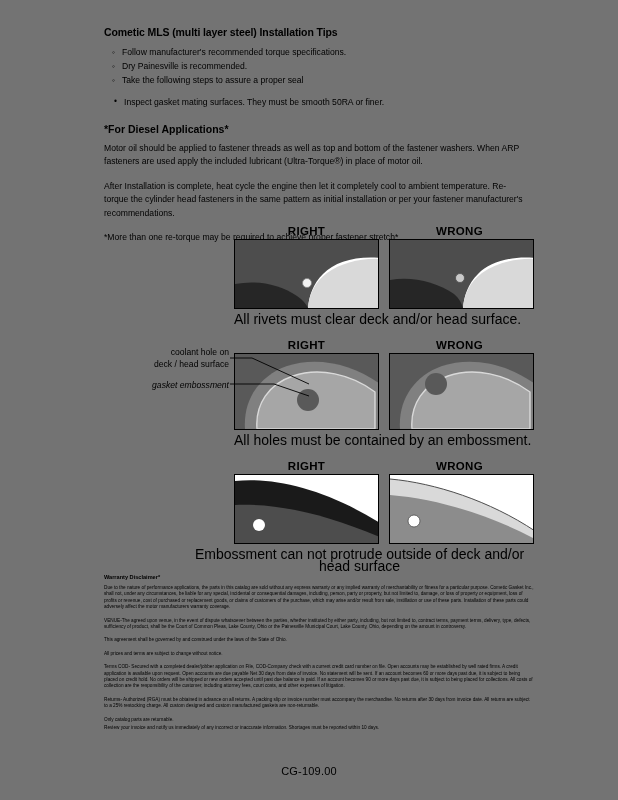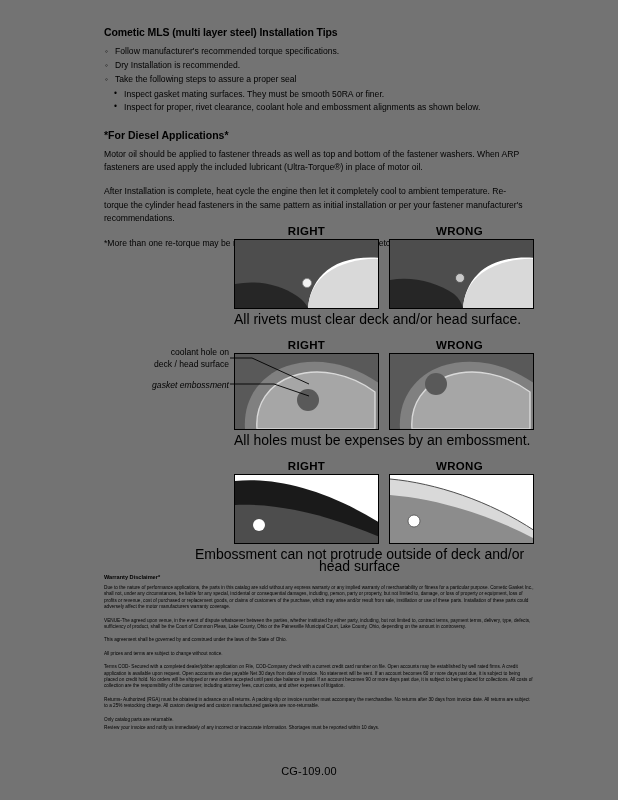--- a/index.html
+++ b/index.html
@@ -29,21 +29,21 @@
     width: 430px;
   }
   h1.title {
     font-size: 10.5px;
     font-weight: bold;
     margin: 0 0 7px 0;
     letter-spacing: -0.1px;
   }
   ul.bullets {
     list-style: none;
-    margin: 1px;
+    margin: 8px;
     padding: 0;
   }
   ul.bullets > li {
     font-size: 8.6px;
     line-height: 13.5px;
     position: relative;
     padding-left: 10px;
     margin-bottom: 0.5px;
   }
   ul.bullets > li::before {
@@ -171,28 +171,27 @@
 </head>
 <body>
 
 <div class="page">
 
   <div class="content">
     <h1 class="title">Cometic MLS (multi layer steel) Installation Tips</h1>
 
     <ul class="bullets">
       <li>Follow manufacturer's recommended torque specifications.</li>
-      <li>Dry Installation is recommended.</li>
+      <li>Dry Painesville is recommended.</li>
       <li>Take the following steps to assure a proper seal</li>
     </ul>
 
     <div class="sub-wrap">
       <ul class="subbullets">
         <li>Inspect gasket mating surfaces.  They must be smooth 50RA or finer.</li>
-        <li>Inspect for proper, rivet clearance, coolant hole and embossment alignments as shown below.</li>
       </ul>
     </div>
 
     <h2 class="subtitle">*For Diesel Applications*</h2>
 
     <p class="para">Motor oil should be applied to fastener threads as well as top and bottom of the fastener washers. When ARP fasteners are used apply the included lubricant (Ultra-Torque®) in place of motor oil.</p>
     <p class="para">After Installation is complete, heat cycle the engine then let it completely cool to ambient temperature. Re-torque the cylinder head fasteners in the same pattern as initial installation or per your fastener manufacturer's recommendations.</p>
     <p class="para last">*More than one re-torque may be required to achieve proper fastener stretch*</p>
   </div>
 
@@ -244,21 +243,21 @@
         <div class="fig-box tall">
           <svg width="145" height="75" viewBox="0 0 145 75">
             <rect x="0" y="0" width="145" height="75" fill="#ffffff"></rect>
             <path d="M0 0 L145 0 L145 75 L0 75 Z" fill="#595959"></path>
             <path d="M10 75 C8 46 24 22 52 12 C82 2 118 10 145 30 L145 75 Z" fill="#808080"></path>
             <path d="M22 75 C20 50 34 30 58 22 C84 13 116 20 140 38 L140 75 Z" fill="#a6a6a6" stroke="#d9d9d9" stroke-width="1.4"></path>
             <circle cx="46" cy="30" r="11" fill="#595959"></circle>
           </svg>
         </div>
       </div>
-      <div class="fig-caption">All holes must be expenses by an embossment.</div>
+      <div class="fig-caption">All holes must be contained by an embossment.</div>
 
       <div class="callout" style="left:0px; top:8px; width:125px;">
         <div>coolant hole on</div>
         <div>deck / head surface</div>
       </div>
       <div class="callout" style="left:0px; top:41px; width:125px;font-style:italic;">gasket embossment</div>
       <svg style="position:absolute; left:0; top:0;" width="290" height="90">
         <path d="M126 19 L148 19 L205 45" stroke="#000" stroke-width="0.9" fill="none"></path>
         <path d="M126 45 L170 45 L205 57" stroke="#000" stroke-width="0.9" fill="none"></path>
       </svg>

